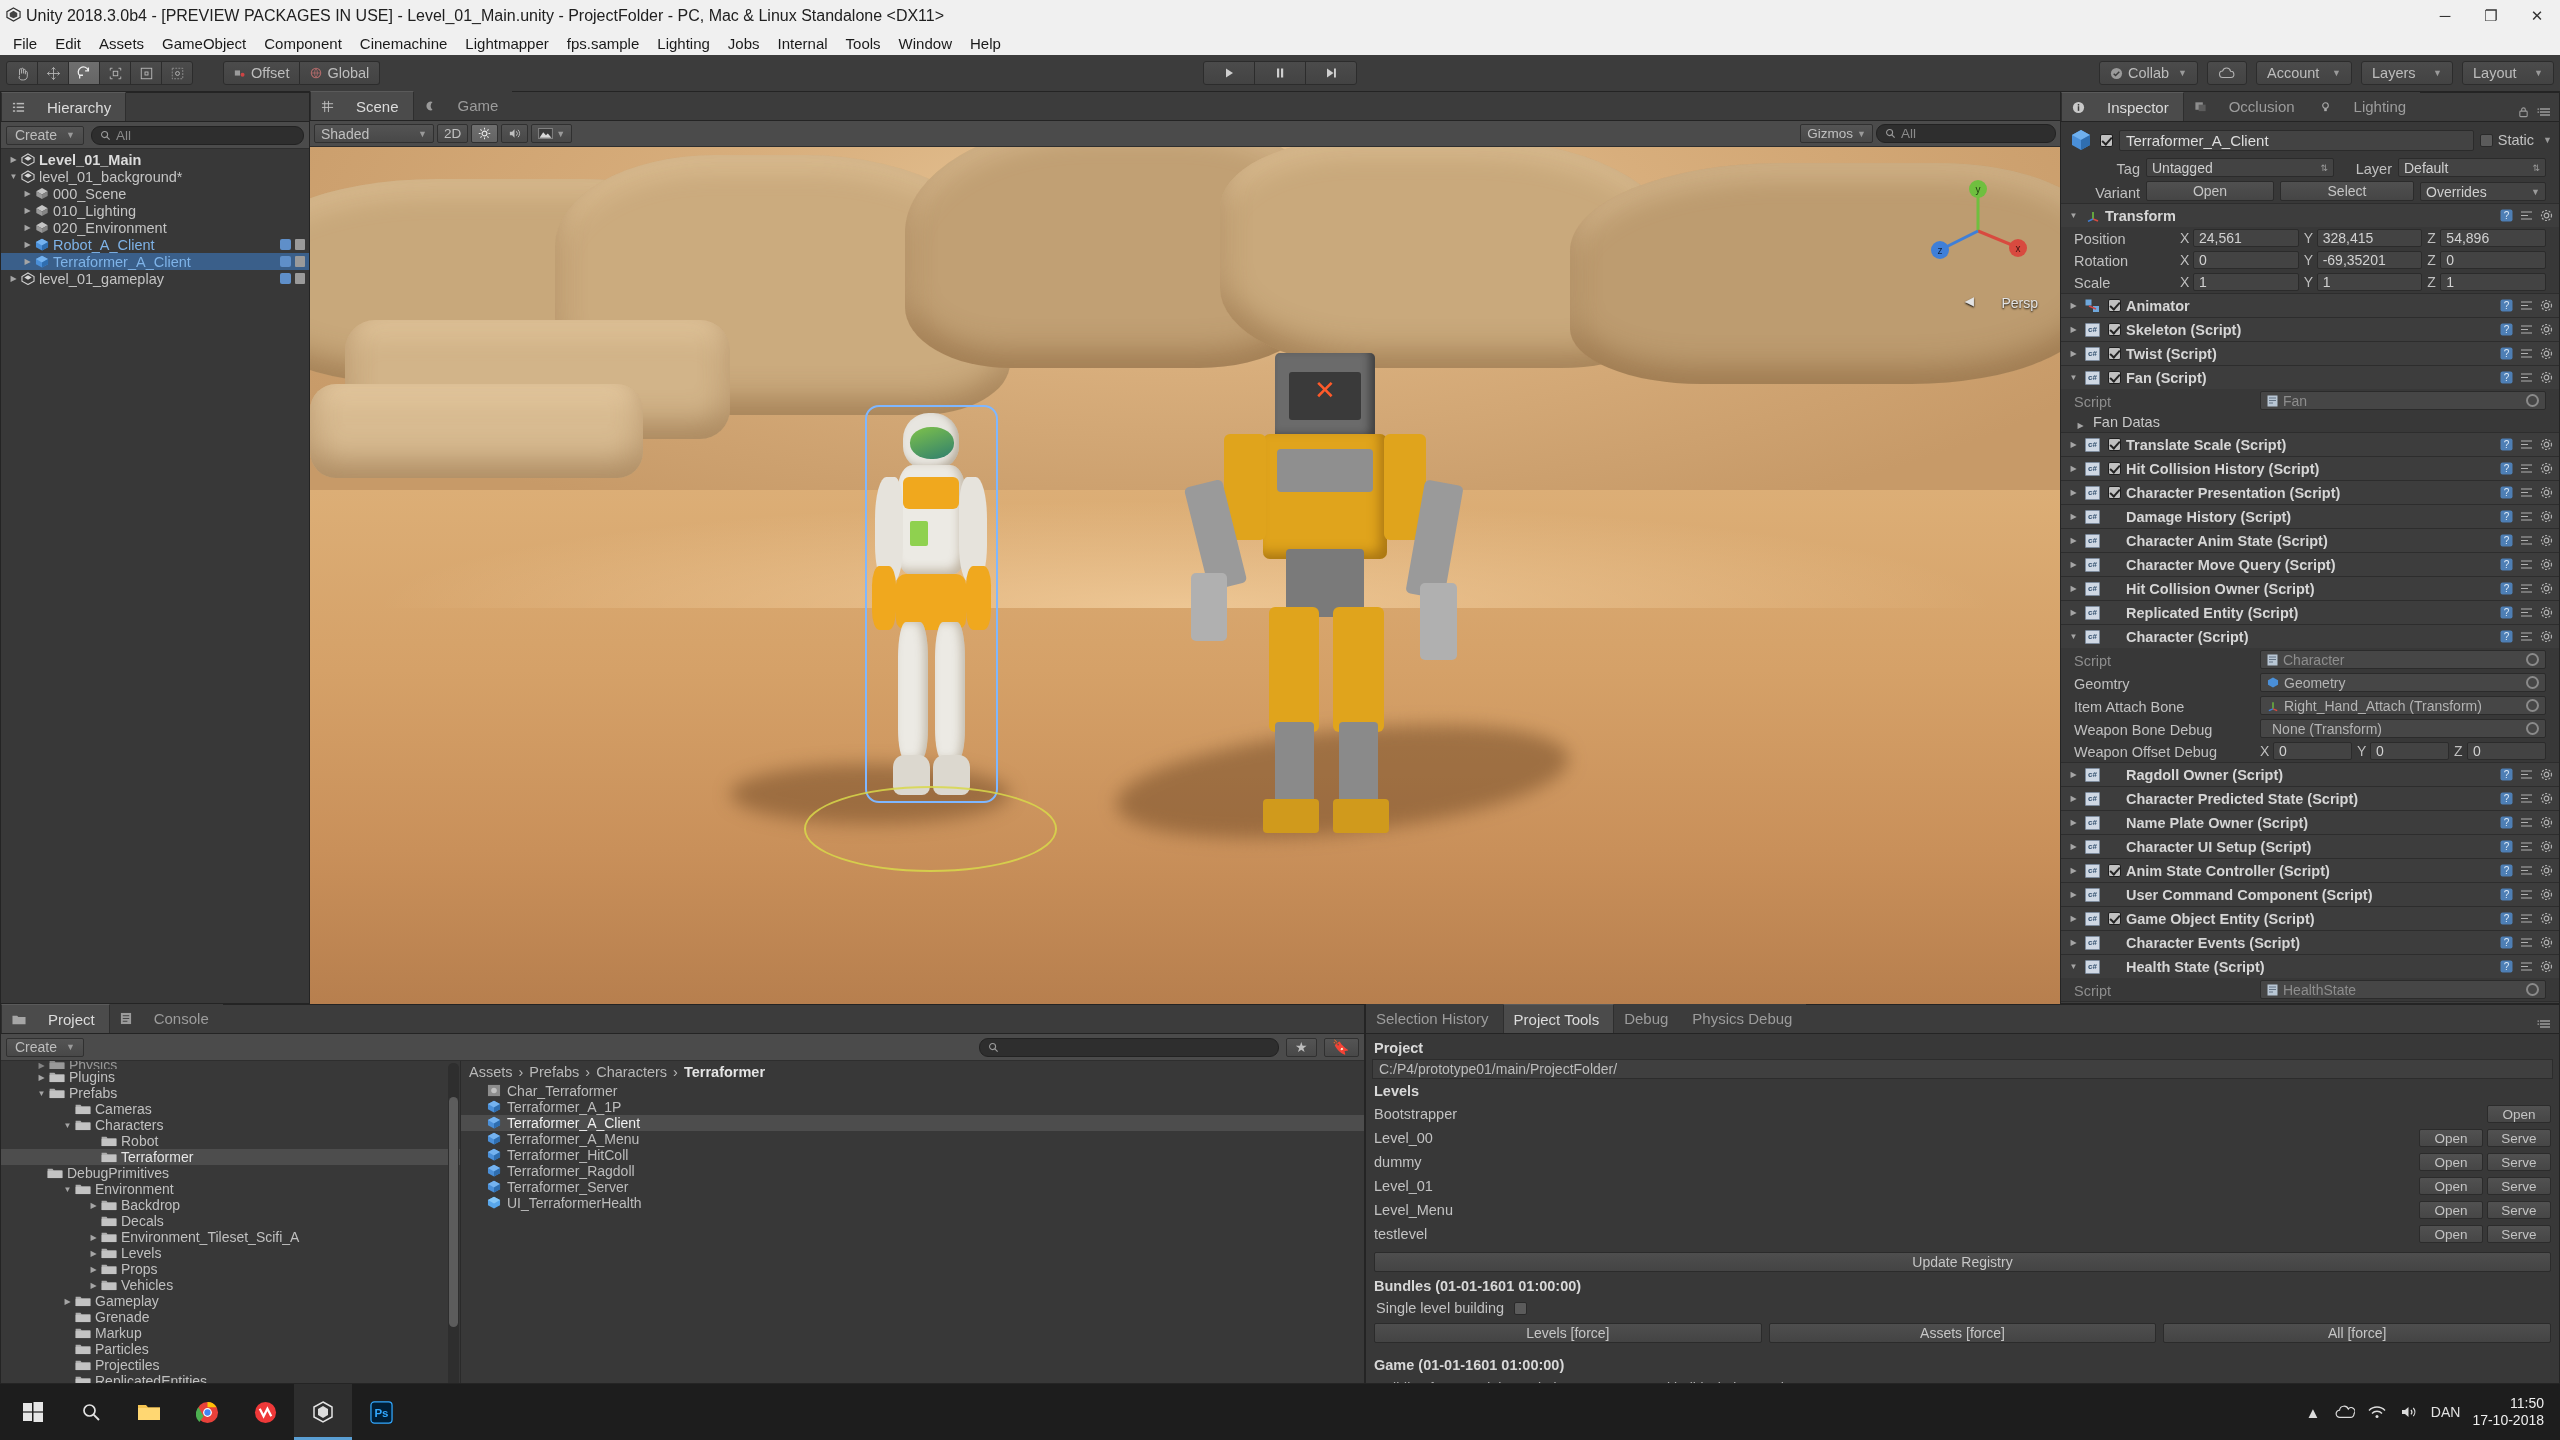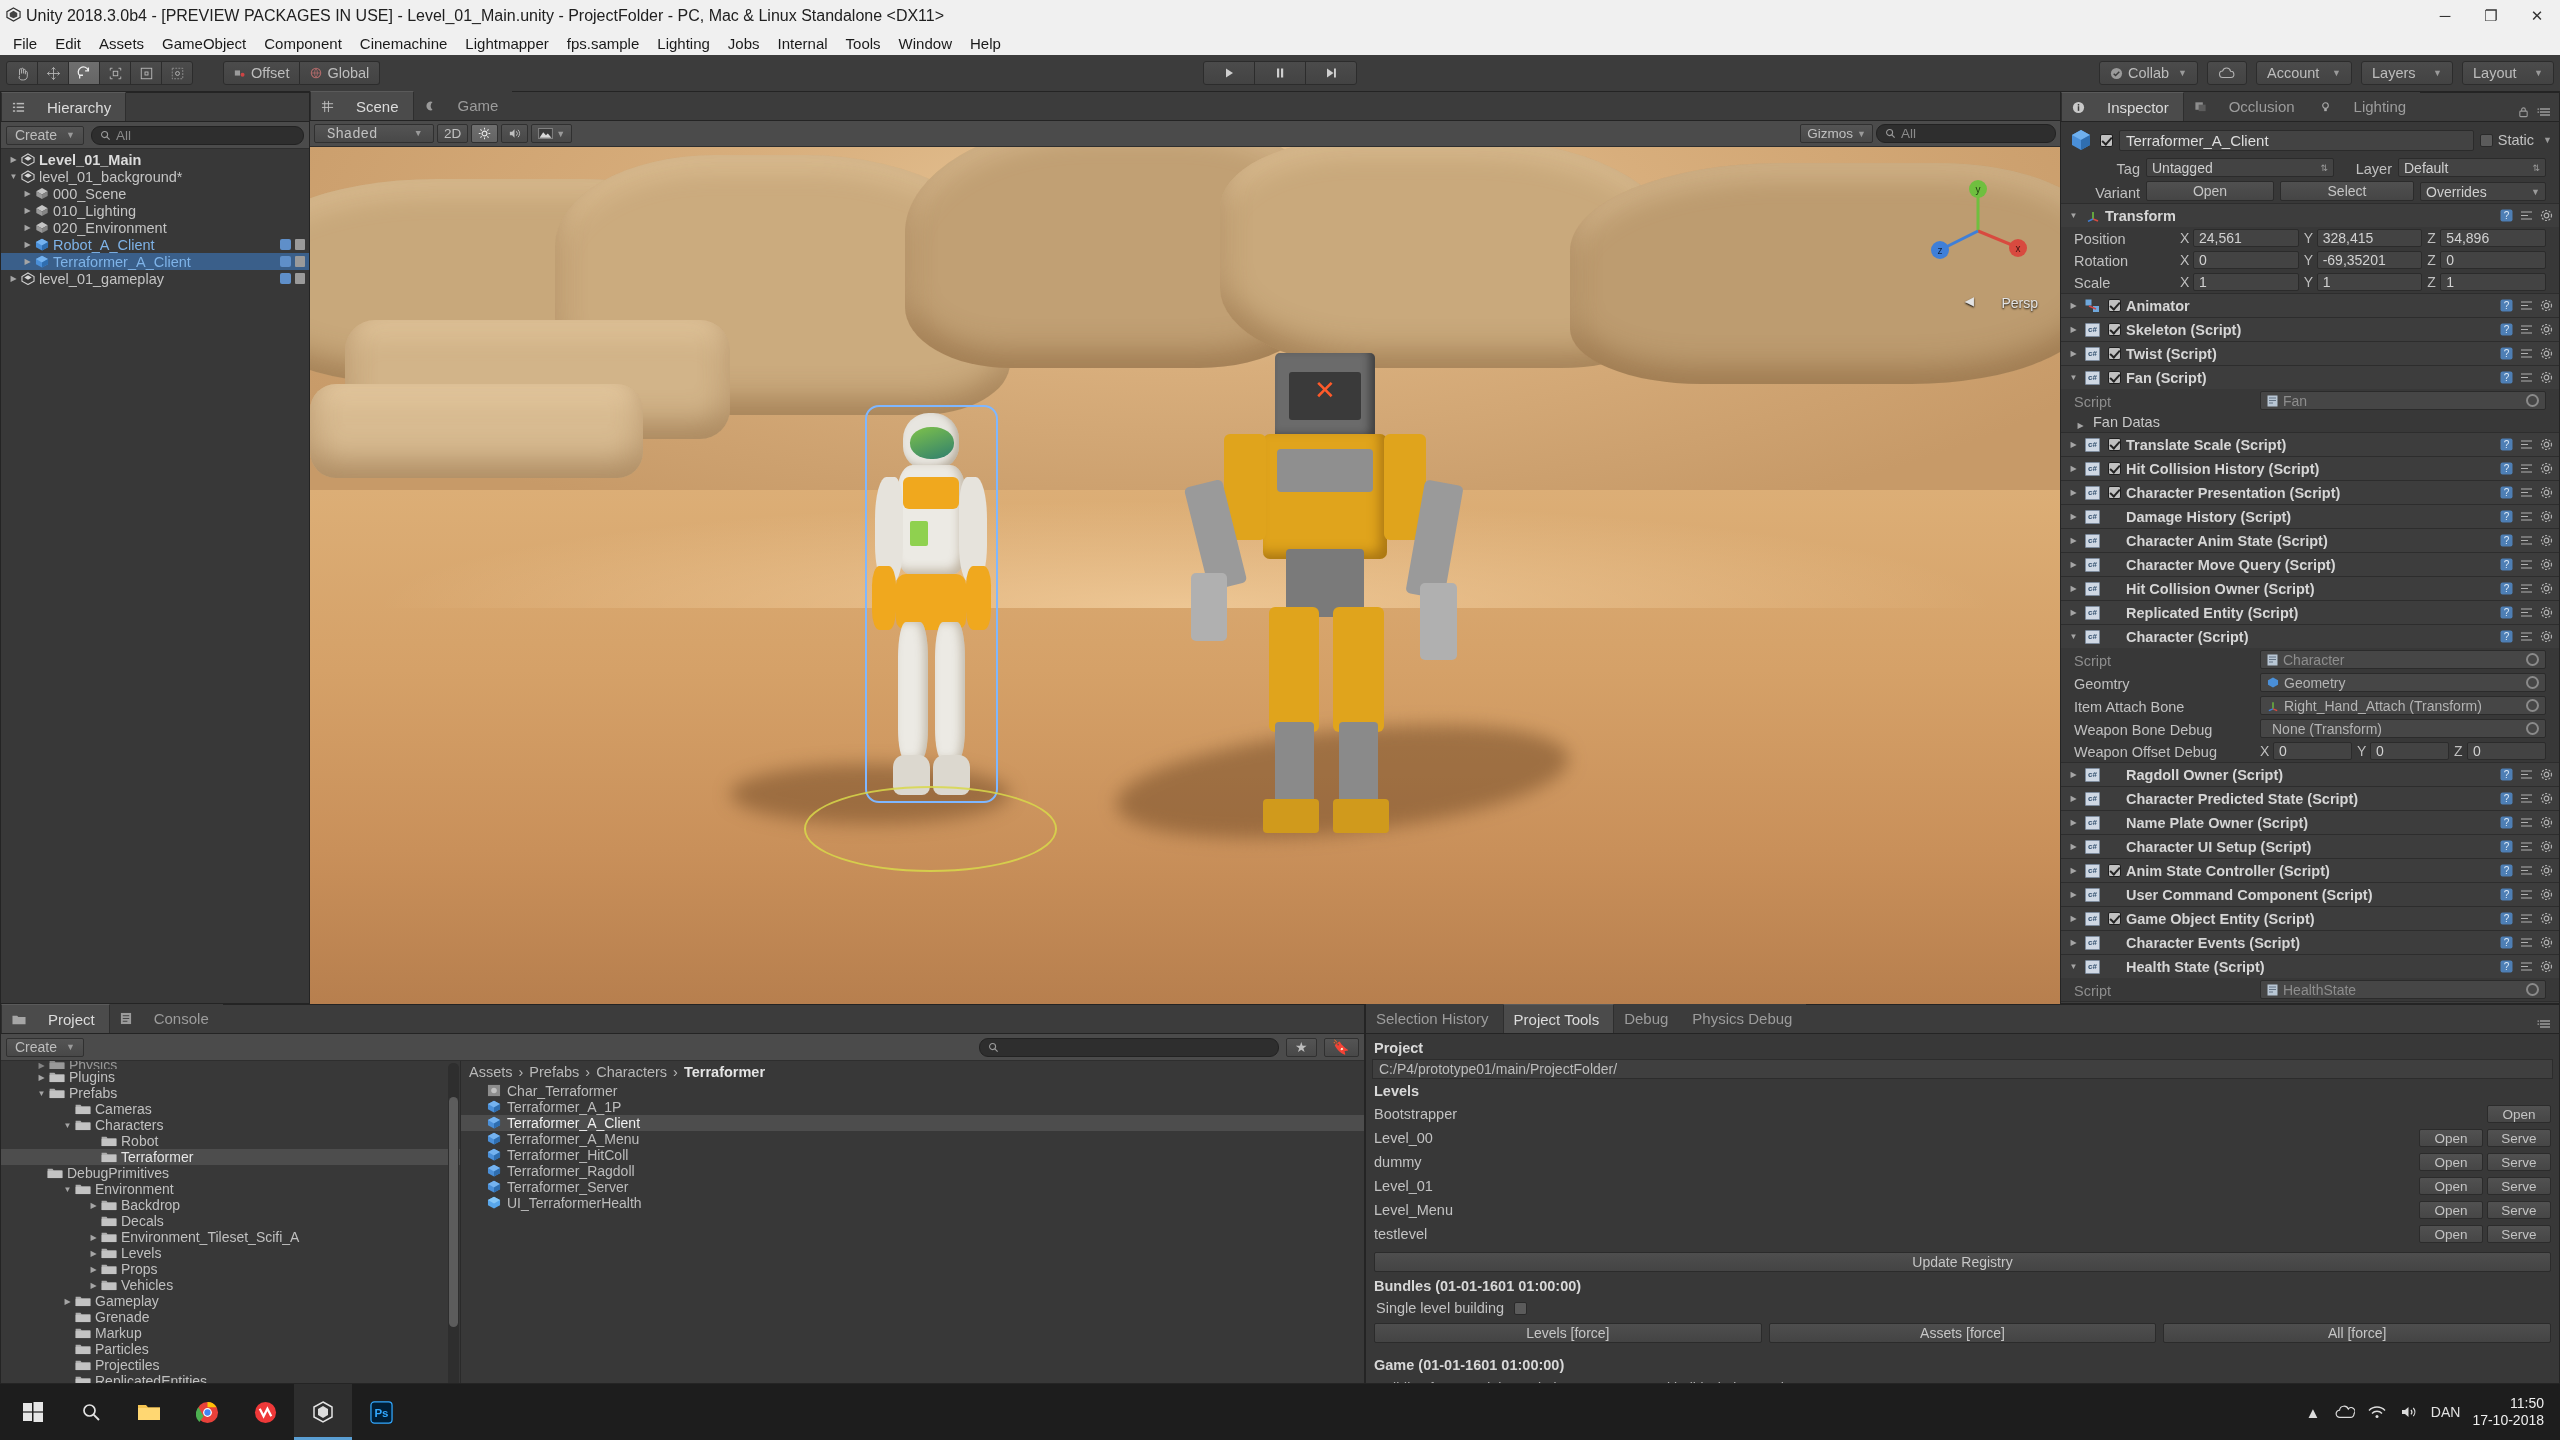--- a/index.html
+++ b/index.html
@@ -94,22 +94,22 @@
   
   .charA { position:absolute; }
   .selOutline { position:absolute; border:2px solid #7fb7ff; border-radius:6px; }
   .selRing { position:absolute; border:2px solid #d8d84a; border-radius:50%; opacity:.85; }
 
   .gizmo { position:absolute; right:24px; top:26px; width:116px; height:116px; }
   .gizmolabel { position:absolute; right:22px; top:148px; font-size:14px; color:#e3e3e3; text-shadow:0 1px 2px #000; }
   .gizmoarrow { position:absolute; right:86px; top:147px; font-size:12px; color:#e3e3e3; text-shadow:0 1px 2px #000; }
 
   .scenetoolbar { height:26px; background:#4b4b4b; border-bottom:1px solid #2e2e2e; display:flex; align-items:center; gap:3px; padding:0 4px; flex:0 0 26px; }
-  .stdd { height:19px; min-width:120px; padding:0 12px; background:linear-gradient(#545454,#484848); border:1px solid #303030; border-radius:2px;
-          display:flex; align-items:center; font-size:14px; color:#c0c0c0;font-family:Liberation Mono, monospace; }
+  .stdd { height:19px; min-width:120px; padding:0 6px; background:linear-gradient(#545454,#484848); border:1px solid #303030; border-radius:2px;
+          display:flex; align-items:center; font-size:14px; color:#c0c0c0; }
   .stdd .caret { margin-left:auto; }
   .sbtn { height:19px; min-width:26px; padding:0 6px; background:linear-gradient(#545454,#484848); border:1px solid #303030; border-radius:2px;
           display:flex; align-items:center; justify-content:center; font-size:13.5px; color:#c0c0c0; }
   .sbtn.on { background:linear-gradient(#6f6f6f,#636363); color:#eaeaea; }
   .scenetoolbar .sright { margin-left:auto; display:flex; align-items:center; gap:3px; }
 
   
   .inspector { width:500px; flex:0 0 500px; }
   .ibody { flex:1; background:#383838; overflow:hidden; }
   .iheadrow { display:flex; align-items:center; gap:6px; padding:5px 7px 3px 7px; }

